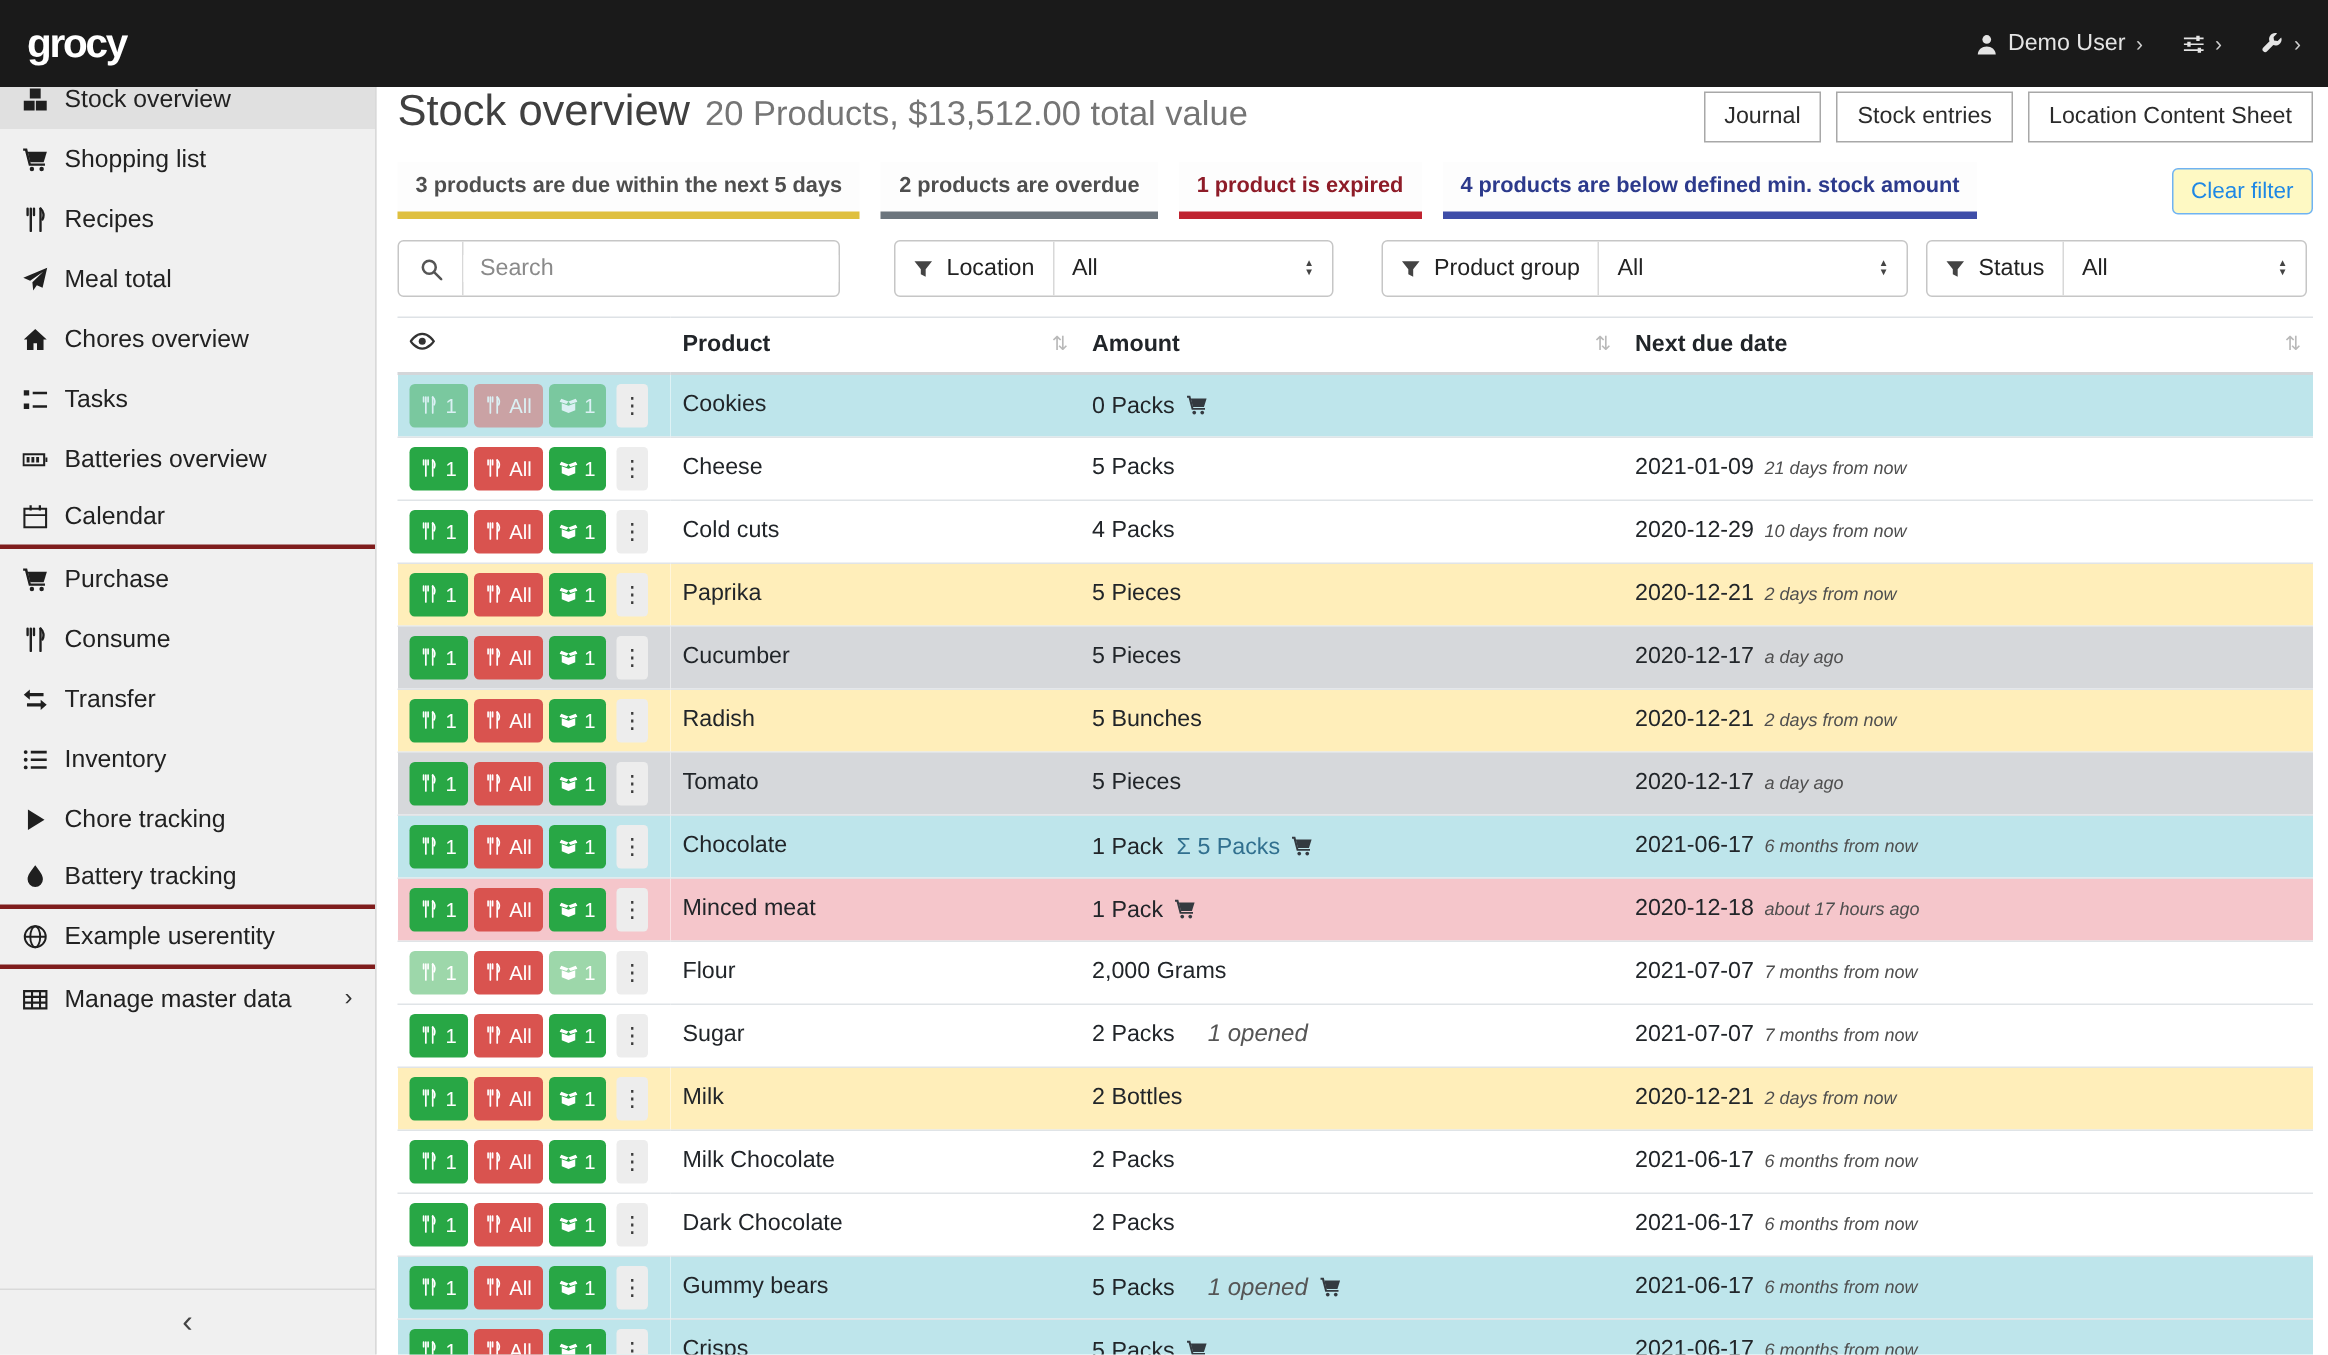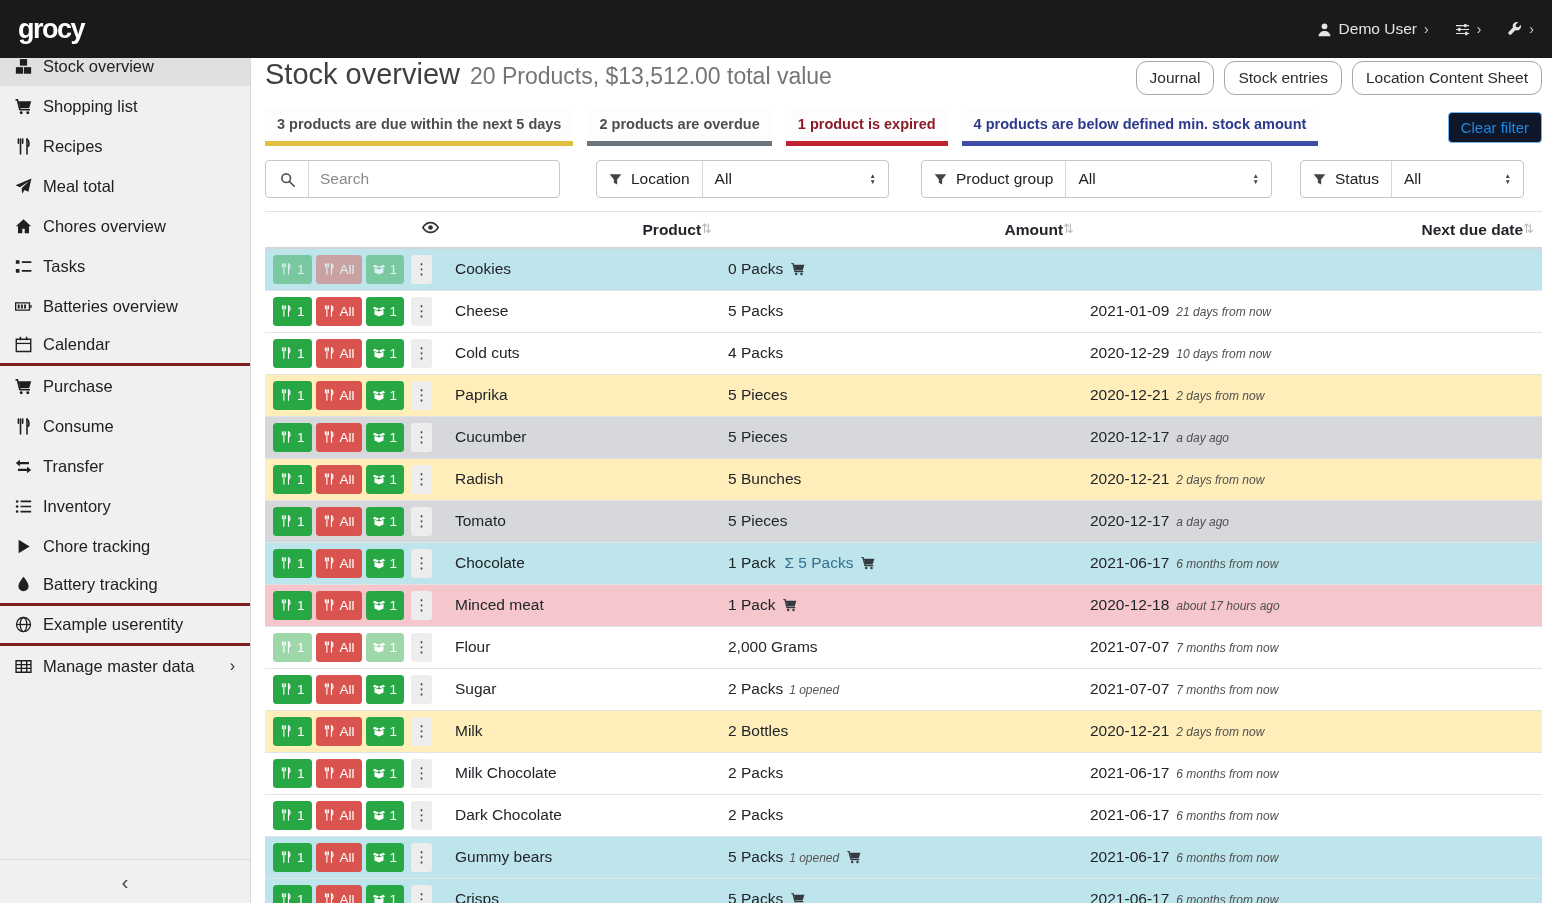--- a/index.html
+++ b/index.html
@@ -30,68 +30,68 @@
 .side-chev{margin-left:auto;color:#333;font-size:16px}
 .collapse-bar{position:absolute;bottom:0;left:0;right:0;height:44px;border-top:1px solid #d9d9d9;display:flex;align-items:center;justify-content:center;font-size:21px;color:#444;cursor:pointer;background:#f0f0f0}
 
 
 .main{position:fixed;top:46px;left:251px;right:0;bottom:0;padding:12px 10px 0 14px;background:#fff;overflow:hidden}
 .page-head{display:flex;align-items:flex-start;justify-content:space-between}
 .titles{display:flex;align-items:baseline;gap:10px}
 h1{font-size:29px;font-weight:500;color:#404040}
 .subtitle{font-size:23px;color:#757575;font-weight:400}
 .head-actions{display:flex;gap:10px;padding-top:3px}
-.hbtn{background:#fff;border:1px solid #a8a8a8;border-radius:11px;padding:7px 13px;font-size:15.5px;color:#2b2b2b;cursor:pointer}
+.hbtn{background:#fff;border:1px solid #a8a8a8;border-radius:0;padding:7px 13px;font-size:15.5px;color:#2b2b2b;cursor:pointer}
 
 
 .banner-row{display:flex;gap:14px;margin-top:13px;align-items:stretch}
 .banner{padding:8px 12px 9px;font-size:14.5px;font-weight:700;border-bottom:5px solid #ccc;cursor:pointer;display:flex;align-items:center;background:#fdfdfd}
-.clear-btn{margin-left:auto;align-self:center;background:#0f172a;border:1px solid #6fb3f2;color:#1e88e5;font-size:15px;padding:6px 12px;border-radius:4px;cursor:pointer}
+.clear-btn{margin-left:auto;align-self:center;background:#fef9c3;border:1px solid #6fb3f2;color:#1e88e5;font-size:15px;padding:6px 12px;border-radius:4px;cursor:pointer}
 
 
 .filter-row{display:flex;margin-top:14px}
 .group{display:flex;align-items:center;height:38px;border:1px solid #c6c6c6;border-radius:4px;background:#fff;overflow:hidden}
 .search-group{width:295px}
 .group-icon-cell{width:43px;display:flex;align-items:center;justify-content:center;color:#555;border-right:1px solid #d8d8d8;height:100%}
 .group-icon-cell .icon{width:15px;height:15px}
 .search-input{border:none;outline:none;flex:1;padding:0 11px;font-size:15.5px;color:#333;min-width:0}
 .search-input::placeholder{color:#8a8a8a}
 .label-cell{display:flex;align-items:center;gap:9px;padding:0 12px;height:100%;border-right:1px solid #d8d8d8;color:#222;font-size:15.5px;white-space:nowrap}
 .funnel{width:13px;height:13px;color:#444}
 .value-cell{display:flex;align-items:center;flex:1;padding:0 12px;font-size:15.5px;color:#222;cursor:pointer;height:100%}
 .caret{display:flex;flex-direction:column;margin-left:auto;color:#444;font-size:6.5px;line-height:6.5px;font-style:normal}
 .caret::before{content:"▲"}
 .caret::after{content:"▼"}
 .loc-group{width:293px;margin-left:36px}
 .pg-group{width:351px;margin-left:32px}
-.st-group{width:224px;margin-left:auto;margin-right:18px}
+.st-group{width:254px;margin-left:auto;margin-right:4px}
 
 
 .stock-table{width:100%;border-collapse:collapse;margin-top:13px;font-size:15.5px;table-layout:fixed}
-.stock-table th{font-weight:700;color:#212529;text-align:right;padding:7px 8px;border-top:1px solid #dee2e6;border-bottom:2px solid #d3d6d9}
+.stock-table th{font-weight:700;color:#212529;text-align:left;padding:7px 8px;border-top:1px solid #dee2e6;border-bottom:2px solid #d3d6d9}
 .th-actions{width:182px}
 .th-product{width:273px}
 .th-amount{width:362px}
 .sort{float:right;color:#b9b9b9;font-size:13px;font-weight:400;cursor:pointer}
 .eye{width:17px;height:17px;color:#333;cursor:pointer}
 .stock-table td{padding:0 8px;height:42px;border-top:1px solid #e0e4e7;vertical-align:middle;white-space:nowrap;overflow:hidden}
 .stock-table tbody tr:first-child td{border-top:none}
 tr.row-info td{background:#bee5eb}
 tr.row-warning td{background:#ffeeba}
 tr.row-secondary td{background:#d6d8db}
 tr.row-danger td{background:#f5c6cb}
 
 .rbtn{display:inline-flex;align-items:center;gap:5px;height:29px;padding:0 7px;border:none;border-radius:3.5px;color:#fff;font-size:13.5px;cursor:pointer;vertical-align:middle;margin-right:4px}
 .rbtn .icon{width:12px;height:12px;color:#fff}
 .btn-green{background:#28a745}
 .btn-red{background:#d9534f}
 .rbtn.disabled{opacity:.45;cursor:default}
 .btn-dots{display:inline-flex;align-items:center;justify-content:center;width:21px;height:29px;background:#ededed;border:none;border-radius:3px;color:#3c3c3c;font-size:15px;cursor:pointer;vertical-align:middle;margin-left:3px}
 
-.opened{font-size:12px;font-style:italic;color:#555;margin-left:6px}
+.opened{font-size:16px;font-style:italic;color:#555;margin-left:22px}
 .agg{color:#31708f;margin-left:9px}
 .cart-cell{width:14px;height:14px;color:#343a40;margin-left:8px;position:relative;top:2px;display:inline-flex}
 .cart-cell svg{width:100%;height:100%}
 .due-note{font-size:12px;font-style:italic;color:#4f4f4f;margin-left:7px}
 </style>
 </head>
 <body>
 
 <nav class="navbar">
   <a class="brand">grocy</a>

